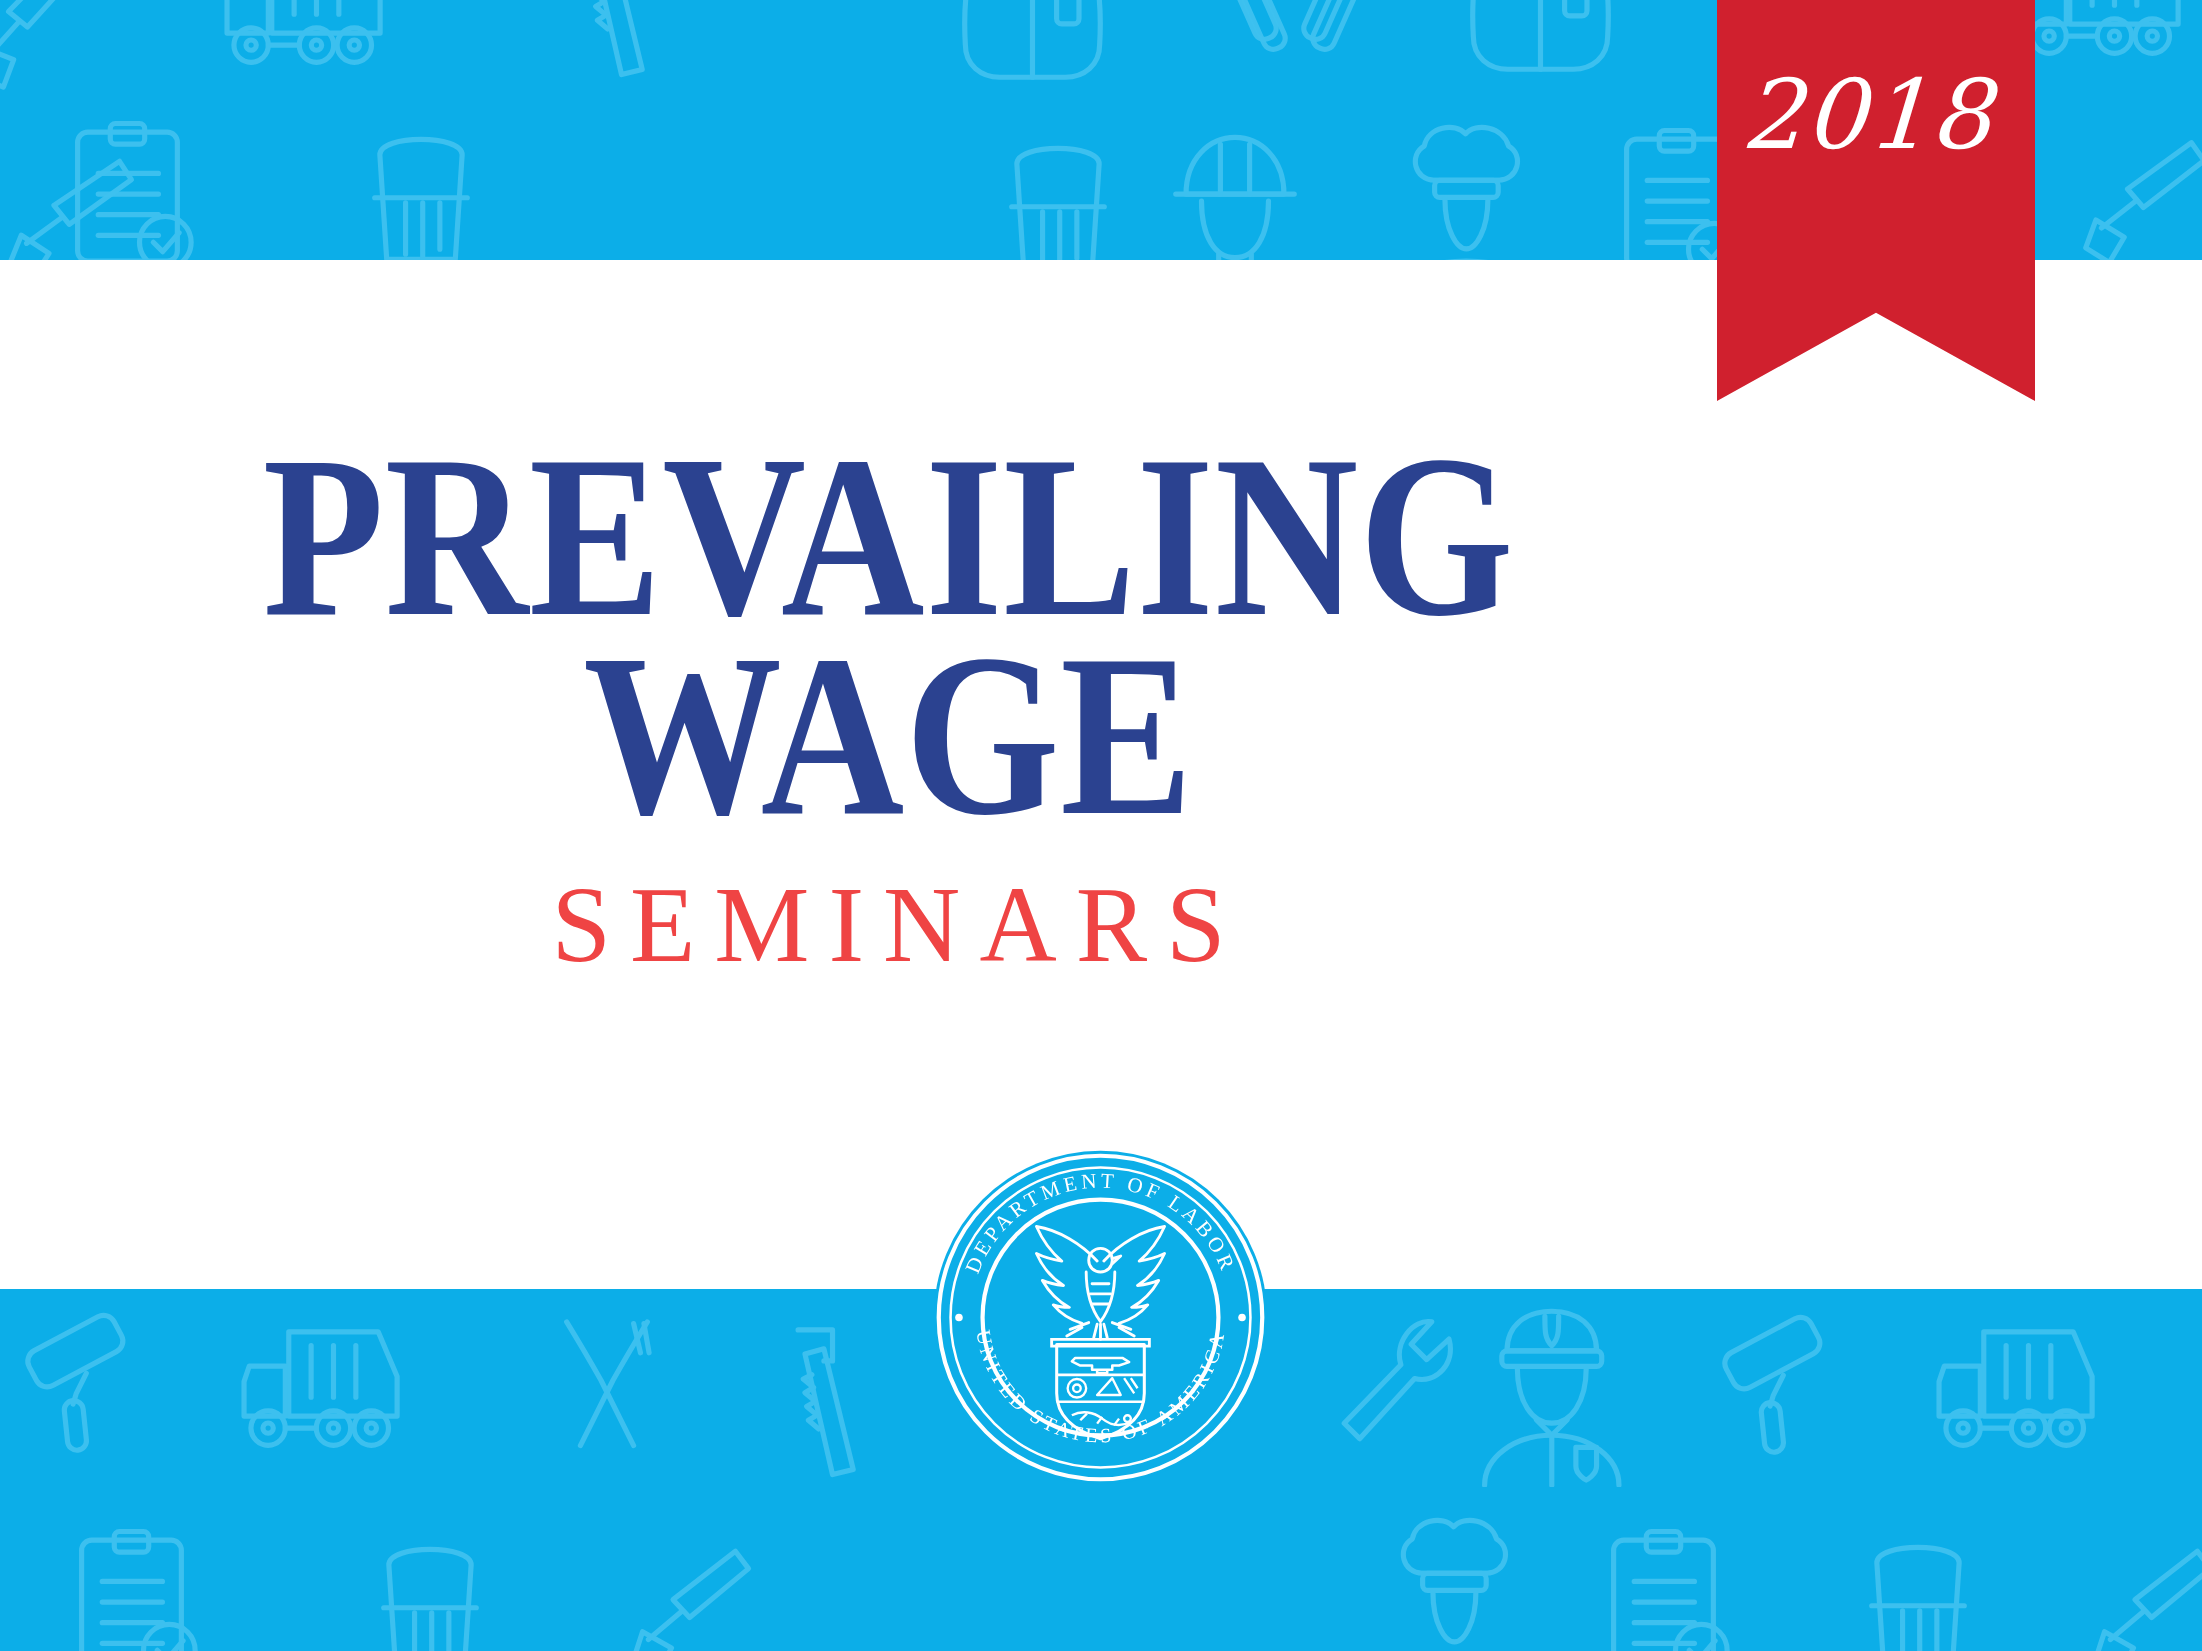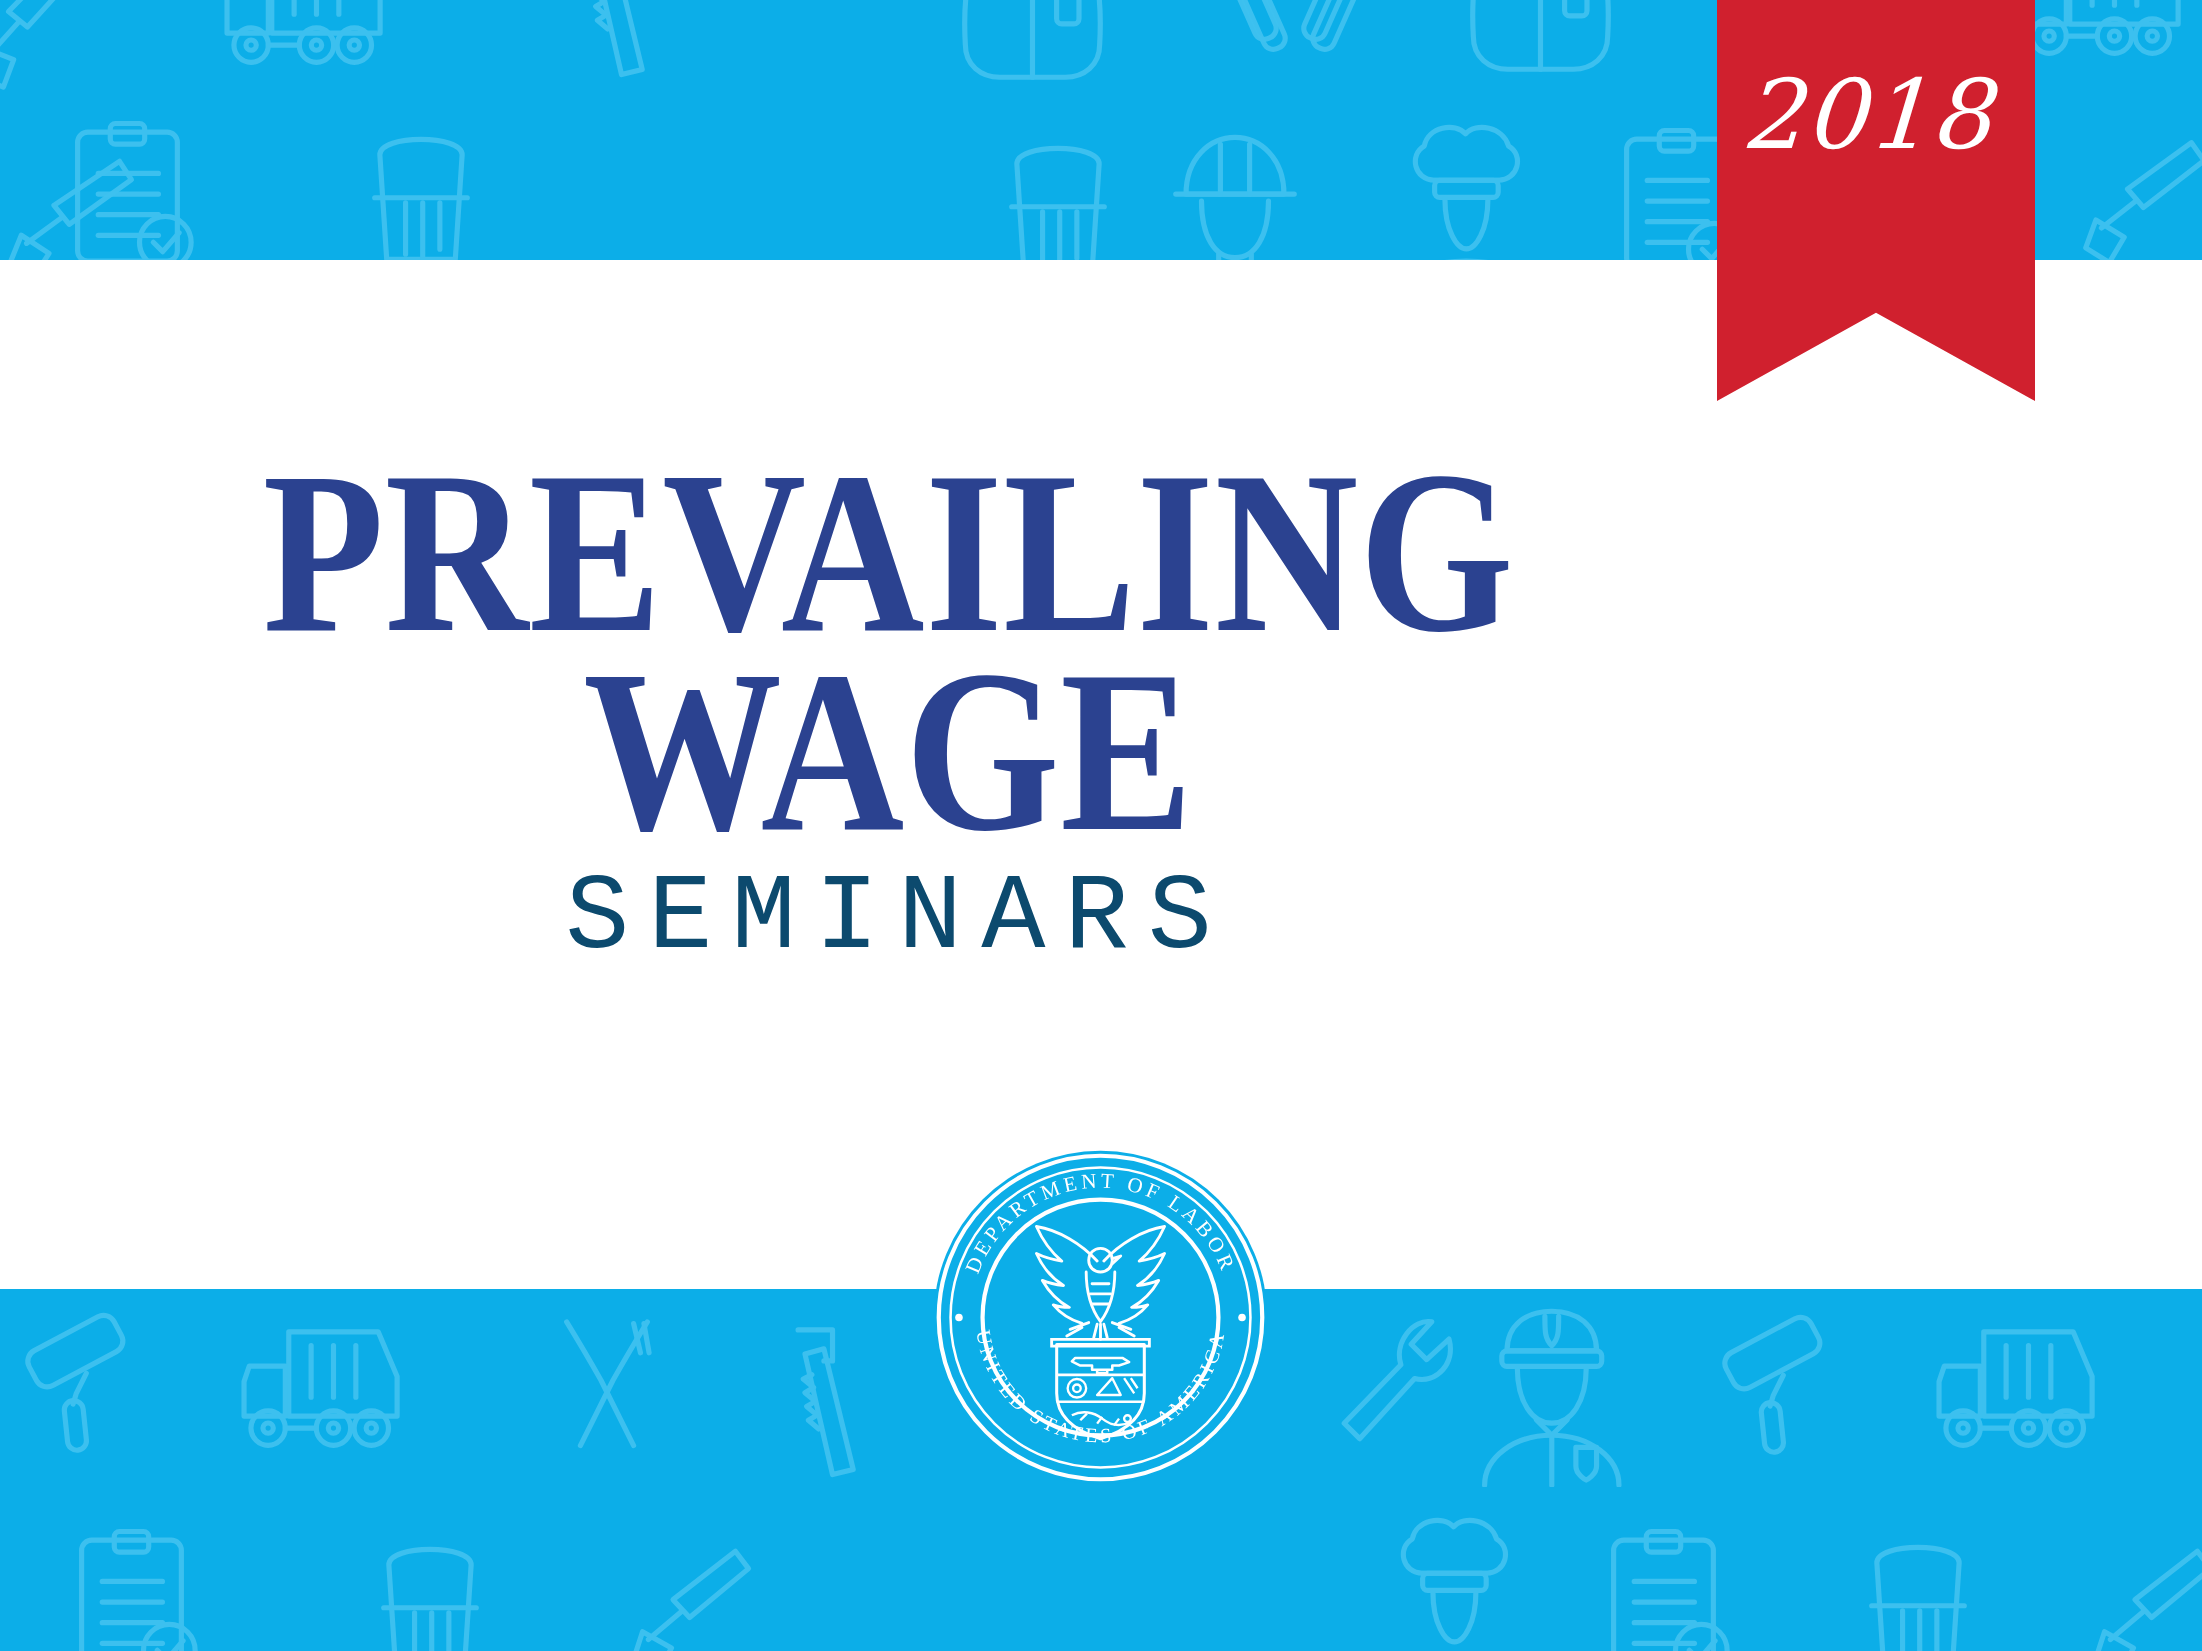--- a/index.html
+++ b/index.html
@@ -85,43 +85,43 @@
     font-size: 96px;
     letter-spacing: 1.7px;
     line-height: 1;
     transform: skewX(-6deg);
   }
 
   
   #title-block {
     position: absolute;
     left: 0;
-    top: 460px;
+    top: 444px;
     width: 1777px;
     text-align: center;
     z-index: 10;
   }
   .headline {
     color: #2B4290;
     font-family: "Liberation Serif", "DejaVu Serif", serif;
     font-weight: 700;
     font-size: 231px;
     line-height: 0.80;
     letter-spacing: 0.9px;
     transform: scaleX(0.86);
     transform-origin: center top;
     white-space: nowrap;
     margin: 0;
   }
   #headline-2 { margin-top: 13.8px; }
 
   #subtitle {
-    margin-top: 22px;
-    color: #0c4a6e;
-    font-family: Liberation Mono, monospace;
+    margin-top: 45px;
+    color: #ef4444;
+    font-family: Liberation Serif, serif;
     font-weight: 300;
     font-size: 107px;
     letter-spacing: 19px;
     line-height: 1;
     text-indent: 19px;
     white-space: nowrap;
   }
 
   
   #seal {

